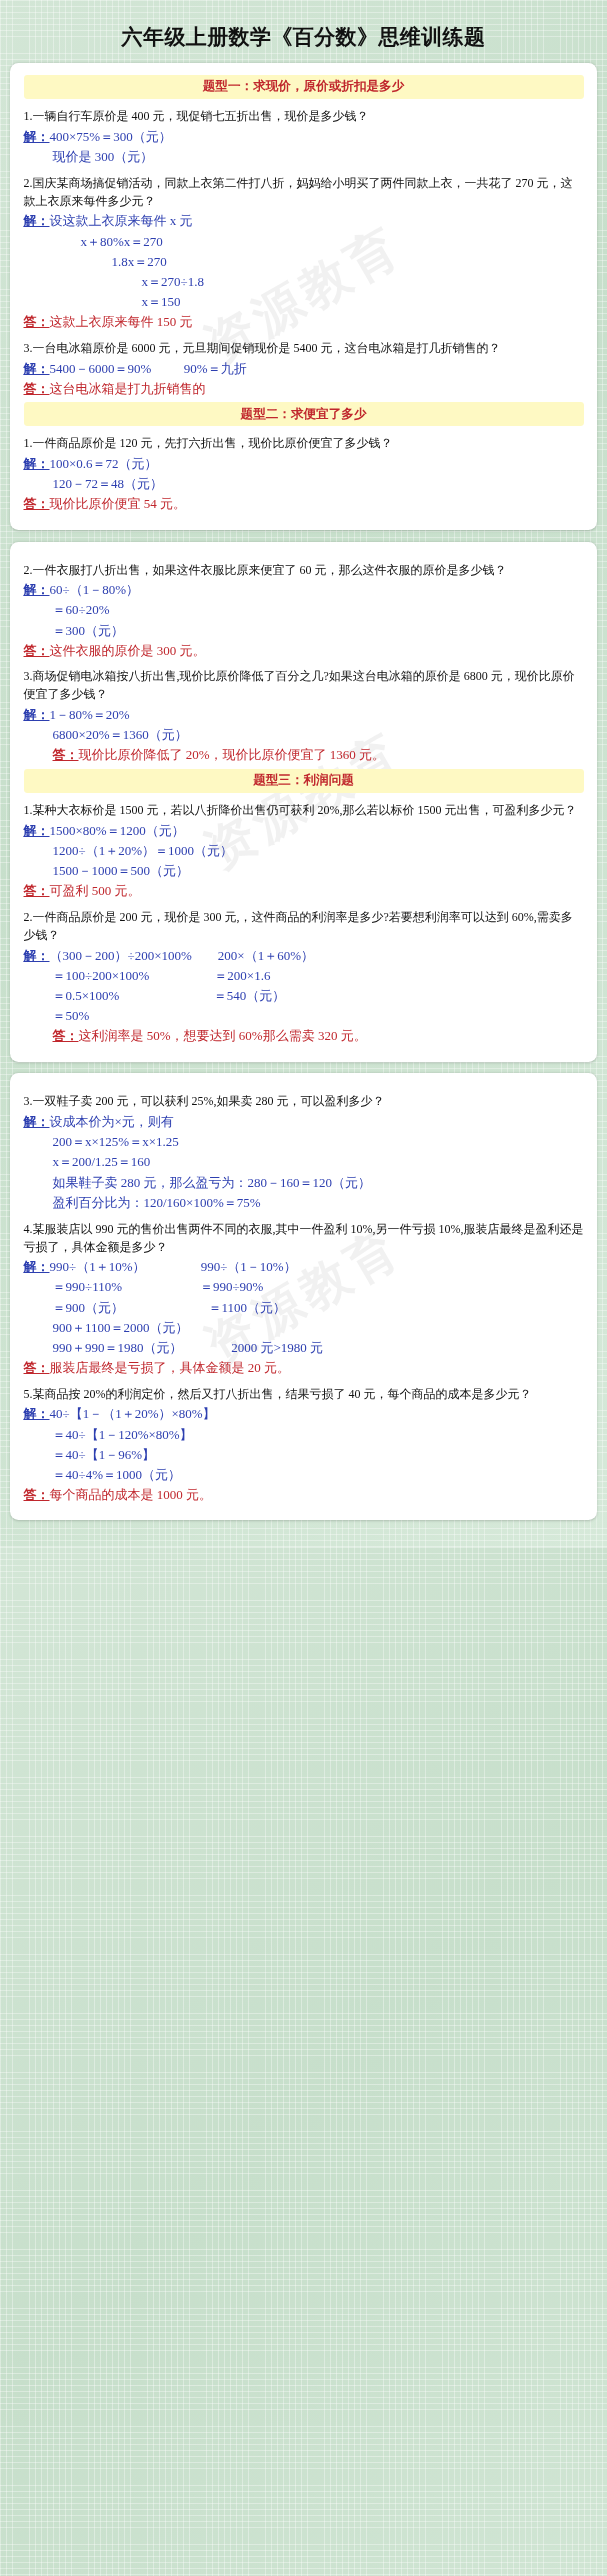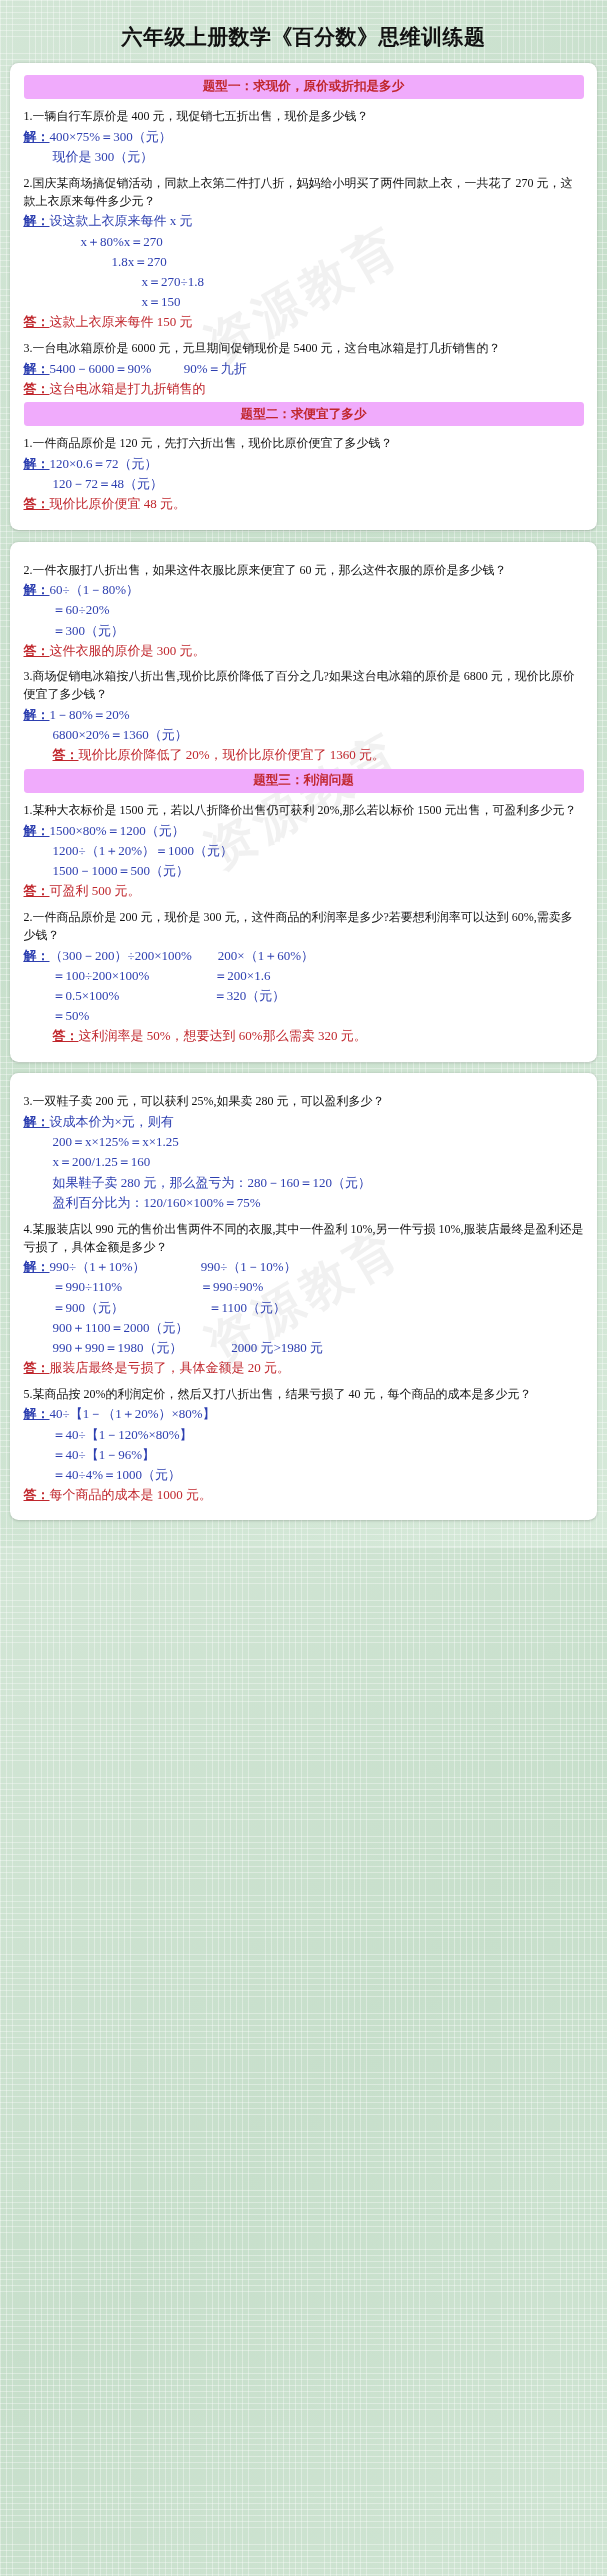--- a/index.html
+++ b/index.html
@@ -49,21 +49,21 @@
     font-size: 49px;
     font-weight: bold;
     color: rgba(120,120,120,0.10);
     white-space: nowrap;
     font-family: "Liberation Serif", serif;
     letter-spacing: 5px;
   }
   .content { position: relative; z-index: 2; }
 
   .section-head {
-    background: #f0abfc;
+    background: #fef9c3;
     border-radius: 3.4px;
     text-align: center;
     color: #c0272d;
     font-weight: bold;
     font-size: 12.6px;
     padding: 3.4px 0;
     margin: 1.7px 0 8.4px 0;
     font-family: "Liberation Serif", serif;
   }
   .q {
@@ -126,23 +126,23 @@
       <div class="q">3.一台电冰箱原价是 6000 元，元旦期间促销现价是 5400 元，这台电冰箱是打几折销售的？</div>
       <div class="sol">
         <span class="line"><span class="lbl u">解：</span><span>5400－6000＝90%          90%＝九折</span></span>
         <span class="line red"><span class="lbl red u">答：</span><span>这台电冰箱是打九折销售的</span></span>
       </div>
 
       <div class="section-head">题型二：求便宜了多少</div>
 
       <div class="q">1.一件商品原价是 120 元，先打六折出售，现价比原价便宜了多少钱？</div>
       <div class="sol">
-        <span class="line"><span class="lbl u">解：</span><span>120×0.6＝72（元）</span></span>
+        <span class="line"><span class="lbl u">解：</span><span>100×0.6＝72（元）</span></span>
         <span class="line ind1"><span>120－72＝48（元）</span></span>
-        <span class="line red"><span class="lbl red u">答：</span><span>现价比原价便宜 48 元。</span></span>
+        <span class="line red"><span class="lbl red u">答：</span><span>现价比原价便宜 54 元。</span></span>
       </div>
     </div>
   </div>
 
   <div class="card">
     <div class="watermark">
         <span>资源教育</span>
       </div>
     <div class="content">
       <div class="q">2.一件衣服打八折出售，如果这件衣服比原来便宜了 60 元，那么这件衣服的原价是多少钱？</div>
@@ -167,21 +167,21 @@
         <span class="line"><span class="lbl u">解：</span><span>1500×80%＝1200（元）</span></span>
         <span class="line ind1"><span>1200÷（1＋20%）＝1000（元）</span></span>
         <span class="line ind1"><span>1500－1000＝500（元）</span></span>
         <span class="line red"><span class="lbl red u">答：</span><span>可盈利 500 元。</span></span>
       </div>
 
       <div class="q">2.一件商品原价是 200 元，现价是 300 元,，这件商品的利润率是多少?若要想利润率可以达到 60%,需卖多少钱？</div>
       <div class="sol">
         <span class="line"><span class="lbl u">解：</span><span>（300－200）÷200×100%        200×（1＋60%）</span></span>
         <span class="line ind1"><span>＝100÷200×100%                    ＝200×1.6</span></span>
-        <span class="line ind1"><span>＝0.5×100%                             ＝320（元）</span></span>
+        <span class="line ind1"><span>＝0.5×100%                             ＝540（元）</span></span>
         <span class="line ind1"><span>＝50%</span></span>
         <span class="line red ind1"><span class="lbl red u">答：</span><span>这利润率是 50%，想要达到 60%那么需卖 320 元。</span></span>
       </div>
     </div>
   </div>
 
   <div class="card">
     <div class="watermark">
         <span>资源教育</span>
       </div>

